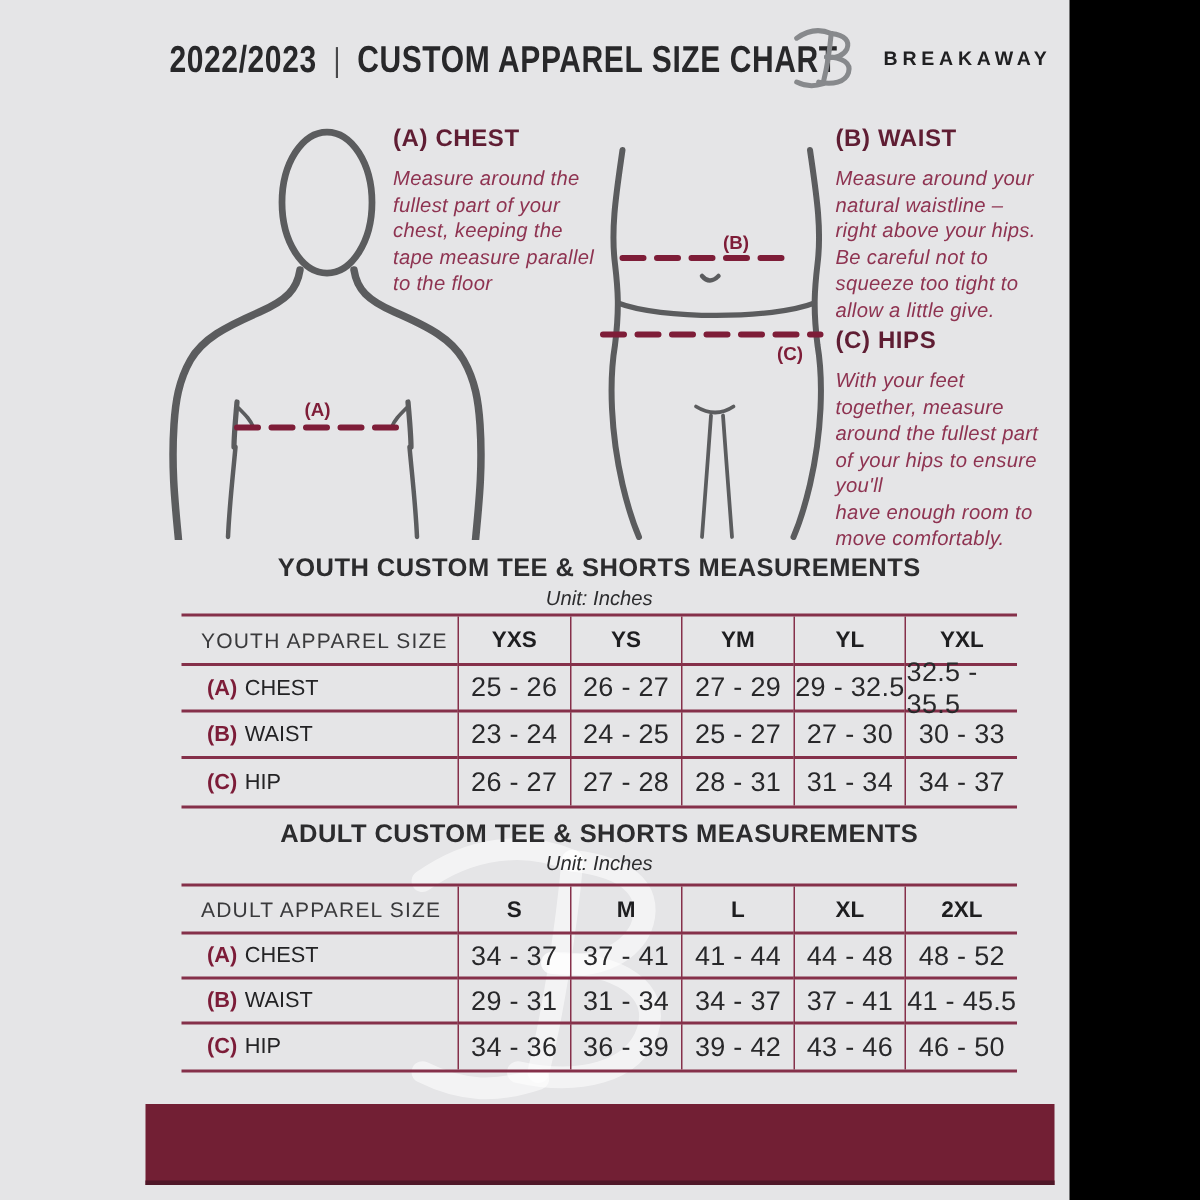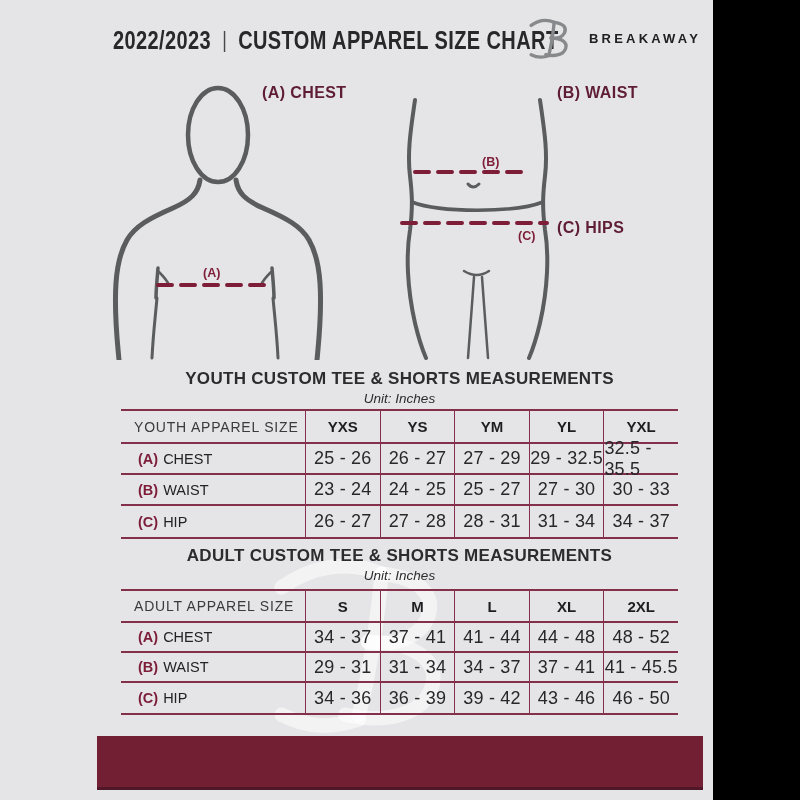--- a/index.html
+++ b/index.html
@@ -118,22 +118,40 @@
     <path stroke-width="2.5" d="M74,181 Q87,189 99,181"></path>
     <path stroke-width="2.5" d="M84,187 C82,214 80,243 78,268"></path>
     <path stroke-width="2.5" d="M92,187 C94,214 96,243 98,268"></path>
     <path class="dash" d="M25,82 L140,82"></path>
     <path class="dash" d="M12,133 L157,133"></path>
     <text x="92" y="76">(B)</text>
     <text x="128" y="150">(C)</text>
   </svg>
 
   <div class="inst-h a">(A) CHEST</div>
+  <div class="inst-b a">Measure around the
+fullest part of your
+chest, keeping the
+tape measure parallel
+to the floor</div>
   <div class="inst-h b">(B) WAIST</div>
+  <div class="inst-b b">Measure around your
+natural waistline –
+right above your hips.
+Be careful not to
+squeeze too tight to
+allow a little give.</div>
   <div class="inst-h c">(C) HIPS</div>
+  <div class="inst-b c">With your feet
+together, measure
+around the fullest part
+of your hips to ensure
+you'll
+have enough room to
+move comfortably.</div>
 
   <svg class="watermark" width="400" height="200" viewBox="0 0 44 44" preserveAspectRatio="xMidYMid meet">
     <use href="#logoB"></use>
   </svg>
 
   <div class="sec youth">
     <div class="t">YOUTH CUSTOM TEE &amp; SHORTS MEASUREMENTS</div>
     <div class="u">Unit: Inches</div>
   </div>
   <div class="size-table youth">

